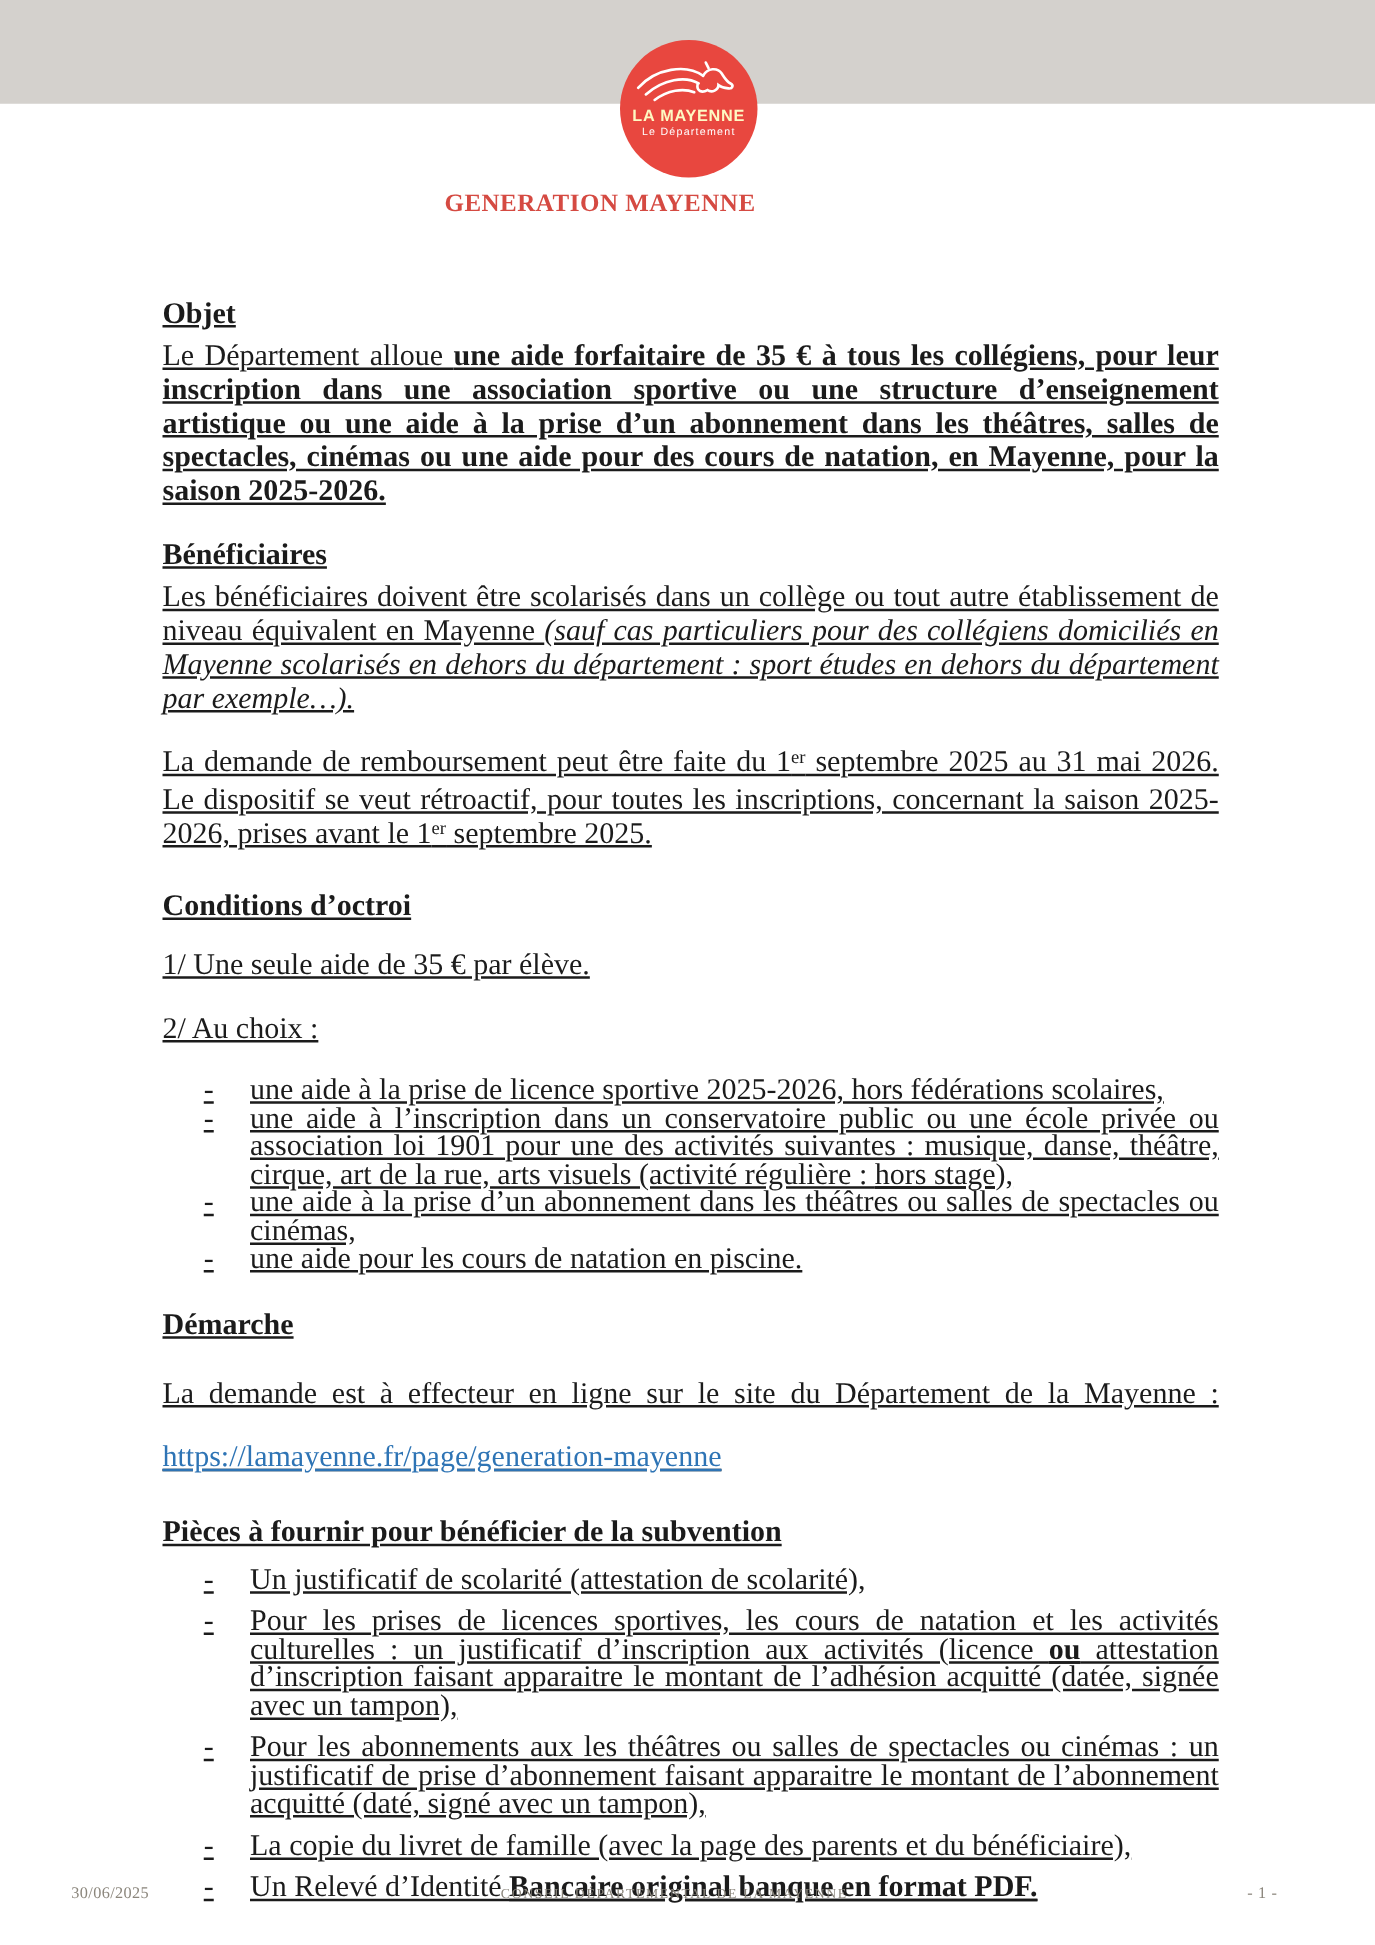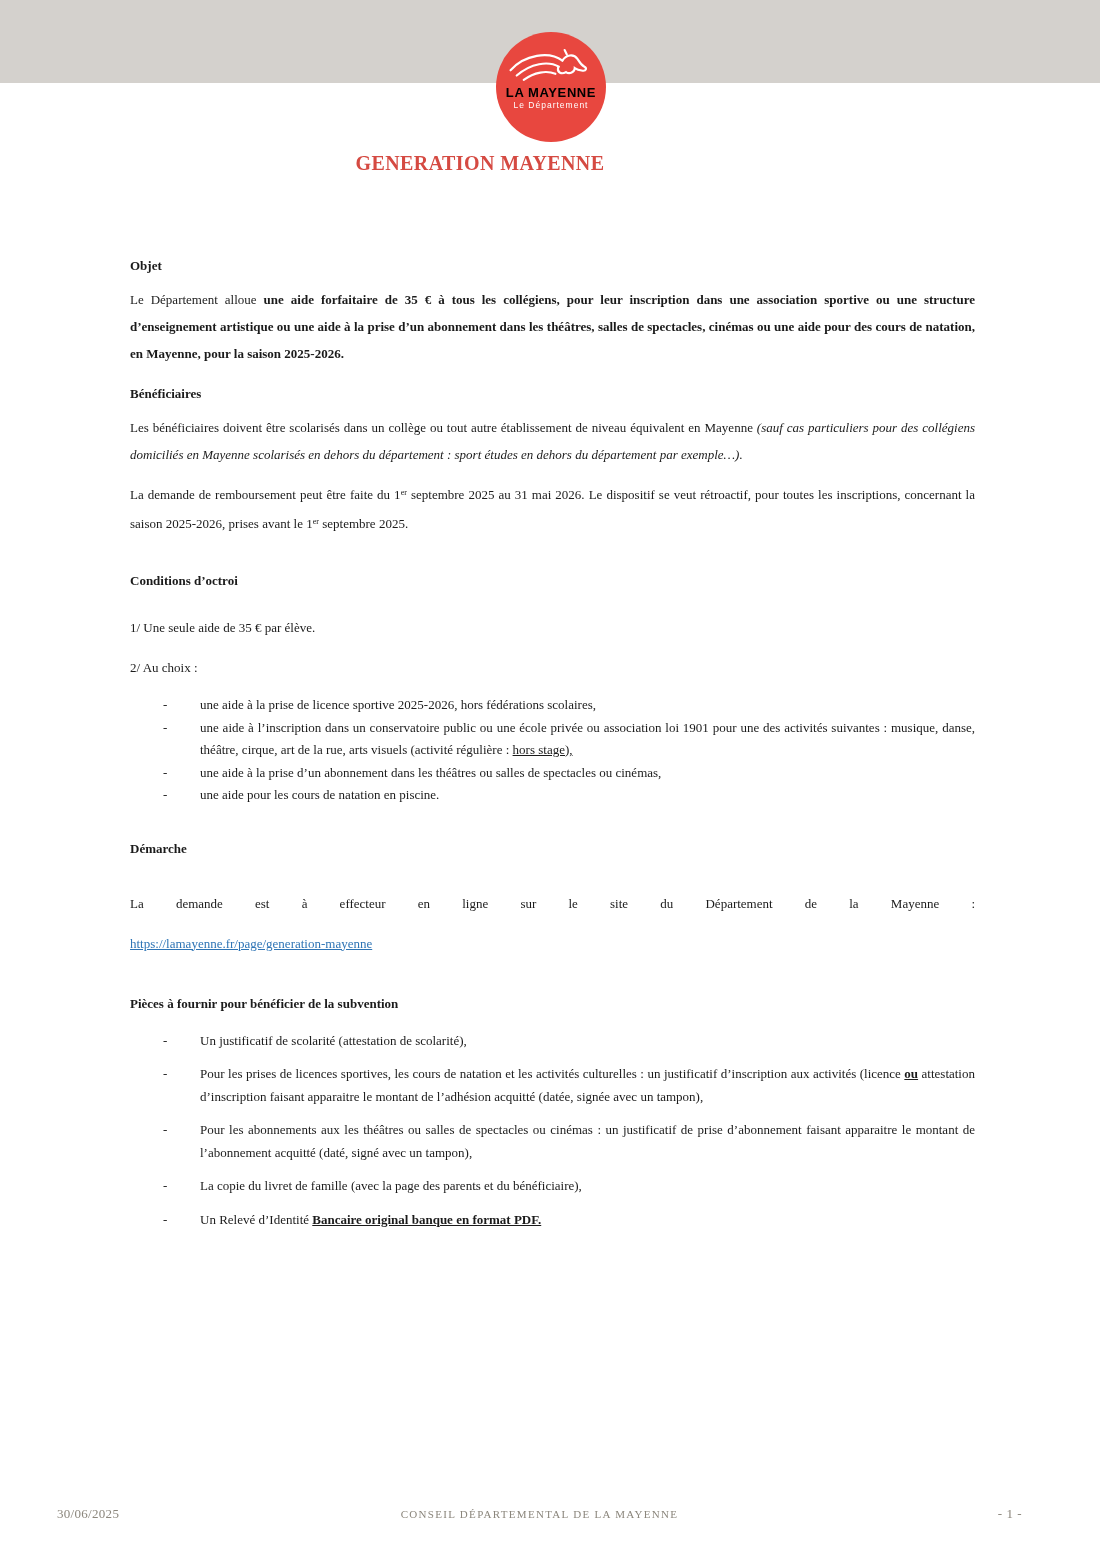--- a/index.html
+++ b/index.html
@@ -9,30 +9,30 @@
     overflow:hidden;
   }
   .top-band { position:absolute; top:0; left:0; width:1100px; height:83px;
     background:var(--band-gray,#d4d1cd); }
   .logo {
     position:absolute; left:496px; top:32px; width:110px; height:110px;
     border-radius:50%; background:var(--brand-red,#e8473f);
     display:flex; flex-direction:column; align-items:center; box-sizing:border-box;
   }
   .logo svg { margin-top:13px; display:block; }
-  .logo-title { color:#000000; font-family:"Liberation Sans",sans-serif; font-weight:bold;
+  .logo-title { color:#fef9c3; font-family:"Liberation Sans",sans-serif; font-weight:bold;
     font-size:13px; letter-spacing:.6px; line-height:14px; margin-top:1px; }
   .logo-sub { color:#fff; font-family:"Liberation Sans",sans-serif;
     font-size:8.5px; letter-spacing:1px; line-height:11px; }
   .doc-title {
     position:absolute; top:152px; left:0; width:960px; text-align:center;
     color:var(--title-red,#d54a42); font-weight:bold; font-size:20px; letter-spacing:.4px;
   }
-  .content { position:absolute; left:130px; top:252px; width:845px;
-    font-size:13px; line-height:27px; }
+  .content { position:absolute; left:130px; top:238px; width:845px;
+    font-size:24px; line-height:27px;text-decoration:underline; }
   .sec-head { font-weight:bold; text-align:left; }
   .para { text-align:justify; }
   .m7 { margin-top:7px; } .m5 { margin-top:5px; } .m30 { margin-top:12px; }
   .m4 { margin-top:4px; } .m28 { margin-top:28px; } .m6 { margin-top:20px; }
   .m8 { margin-top:8px; } .m33 { margin-top:33px; } .m13 { margin-top:13px; }
   .b { font-weight:bold; }
   .i { font-style:italic; }
   .u { text-decoration:underline; }
   .bu { font-weight:bold; text-decoration:underline; }
   .sup { font-size:62%; position:relative; top:-0.45em; }

